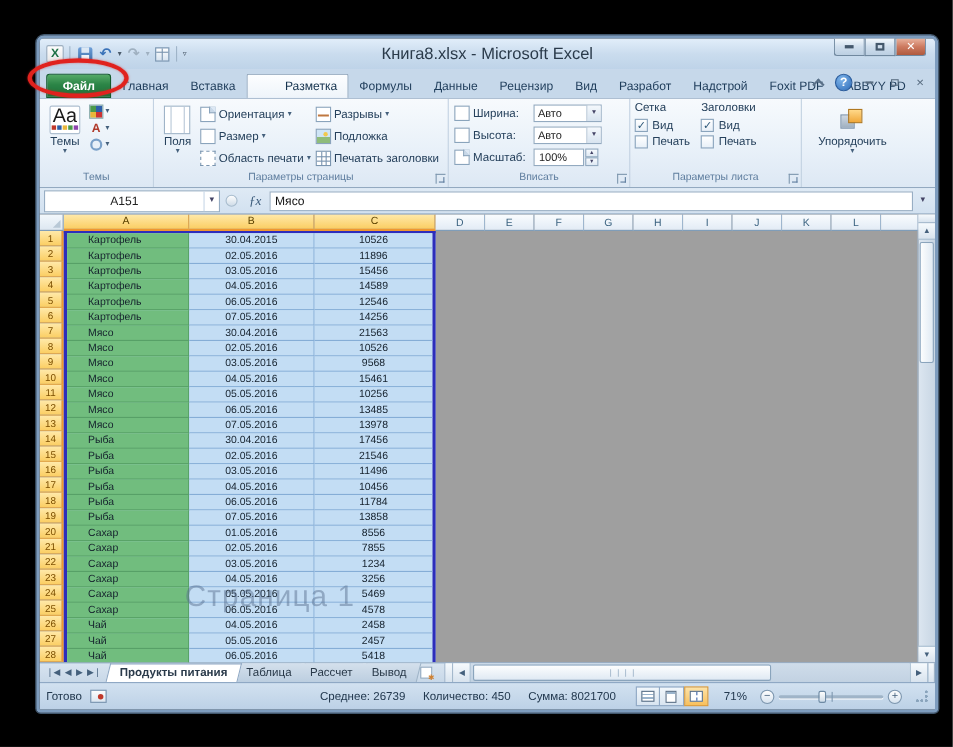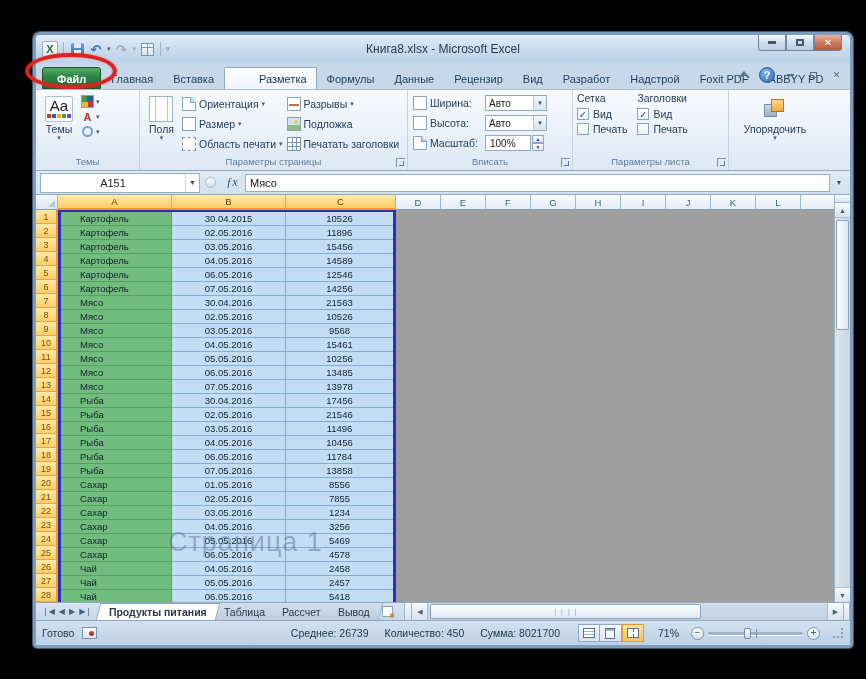--- a/index.html
+++ b/index.html
@@ -22,21 +22,21 @@
   .floppy:before { content:""; position:absolute; left:3px; top:0; width:7px; height:5px; background:#dce8f4; }
   .floppy:after { content:""; position:absolute; left:3px; bottom:1px; width:7px; height:5px; background:#eef4fa; }
   .undo { color:#3a72b8; font-size:13px; font-weight:bold; }
   .redo { color:#9fb0c0; font-size:13px; font-weight:bold; }
   .tinydrop { color:#4a5a6a; font-size:7px; }
   .qat-sep { width:1px; height:14px; background:#9fb4c8; margin:0 2px; }
   .gridico { width:13px; height:13px; border:1px solid #7a95b0; background:
     linear-gradient(#fff,#d8e4f0); position:relative; }
   .gridico:before{ content:""; position:absolute; left:0; top:3px; width:11px; height:1px; background:#7a95b0;}
   .gridico:after{ content:""; position:absolute; left:5px; top:0; width:1px; height:11px; background:#7a95b0;}
-  .title-text { position:absolute; left:0; right:0; text-align:center; font-size:12px; color:#2a3a4a; pointer-events:none; }
+  .title-text { position:absolute; left:0; right:0; text-align:center; font-size:15px; color:#2a3a4a; pointer-events:none; }
   .winbtns { position:absolute; right:8px; top:0; display:flex; }
   .wbtn { width:28px; height:16px; border:1px solid #70889f; border-top:none; display:flex; align-items:center;
     justify-content:center; background:linear-gradient(#f4f9fd,#cfdeed 50%,#bccfe2); color:#44586c; font-size:9px; }
   .wbtn.min { border-radius:0 0 0 3px; }
   .wbtn.close { border-radius:0 0 3px 0; background:linear-gradient(#e9b29d,#cd7a60 50%,#b05a3e); color:#fff; font-size:10px; }
   .wbtn .dash { width:8px; height:3px; background:#44586c; }
   .wbtn .sq { width:8px; height:7px; border:2px solid #44586c; }
 
   
   .tabrow { height:26px; background:#c6d8ea; display:flex; align-items:flex-end; flex:0 0 auto; position:relative; }
@@ -65,21 +65,21 @@
   .rgroup-footer { height:15px; font-size:9.5px; color:#5e7d9e; text-align:center; line-height:14px; position:relative; white-space:nowrap; }
   .dlauncher { position:absolute; right:2px; bottom:3px; width:9px; height:9px; border-left:1px solid #7e97af;
     border-top:1px solid #7e97af; }
   .dlauncher:after { content:""; position:absolute; right:1px; bottom:1px; width:4px; height:4px;
     border-right:1.5px solid #5e7d9e; border-bottom:1.5px solid #5e7d9e; }
   .bigbtn { display:flex; flex-direction:column; align-items:center; justify-content:flex-start;
     padding:2px 4px; border-radius:3px; font-size:10.5px; color:#26415c; text-align:center; }
   .bigbtn .blabel { margin-top:2px; line-height:11px; }
   .drop { font-size:7px; color:#44607c; line-height:6px; }
   .aa-icon { width:28px; height:26px; background:#fff; border:1px solid #aebfd0; border-radius:2px;
-    font-size:15px; color:#1a1a1a; display:flex; flex-direction:column; align-items:center; line-height:17px; }
+    font-size:18px; color:#1a1a1a; display:flex; flex-direction:column; align-items:center; line-height:17px; }
   .aa-dots { display:flex; gap:1px; }
   .aa-dots i { width:4px; height:4px; display:block; }
   .smallcol { display:flex; flex-direction:column; gap:2px; padding-top:1px; }
   .smallbtn { display:flex; align-items:center; gap:2px; font-size:10px; color:#26415c; }
   .sb-ico { width:13px; height:13px; display:flex; align-items:center; justify-content:center; font-size:10px; }
   .ico-colors { background:conic-gradient(#2d5fa8 0 25%,#c33 0 50%,#e9b63a 0 75%,#4a9a4a 0 100%); border:1px solid #8aa; }
   .ico-fonts { color:#b03a2a; font-weight:bold; font-size:11px; }
   .ico-effects { width:11px; height:11px; border-radius:50%; border:2px solid #7aa0c8; background:#e8f0f8; }
   .margins-icon { width:24px; height:26px; background:#fff; border:1px solid #9fb4c8; position:relative; }
   .margins-icon:before { content:""; position:absolute; left:5px; top:0; bottom:0; width:1px; background:#b8c8d8; box-shadow:12px 0 0 #b8c8d8; }

